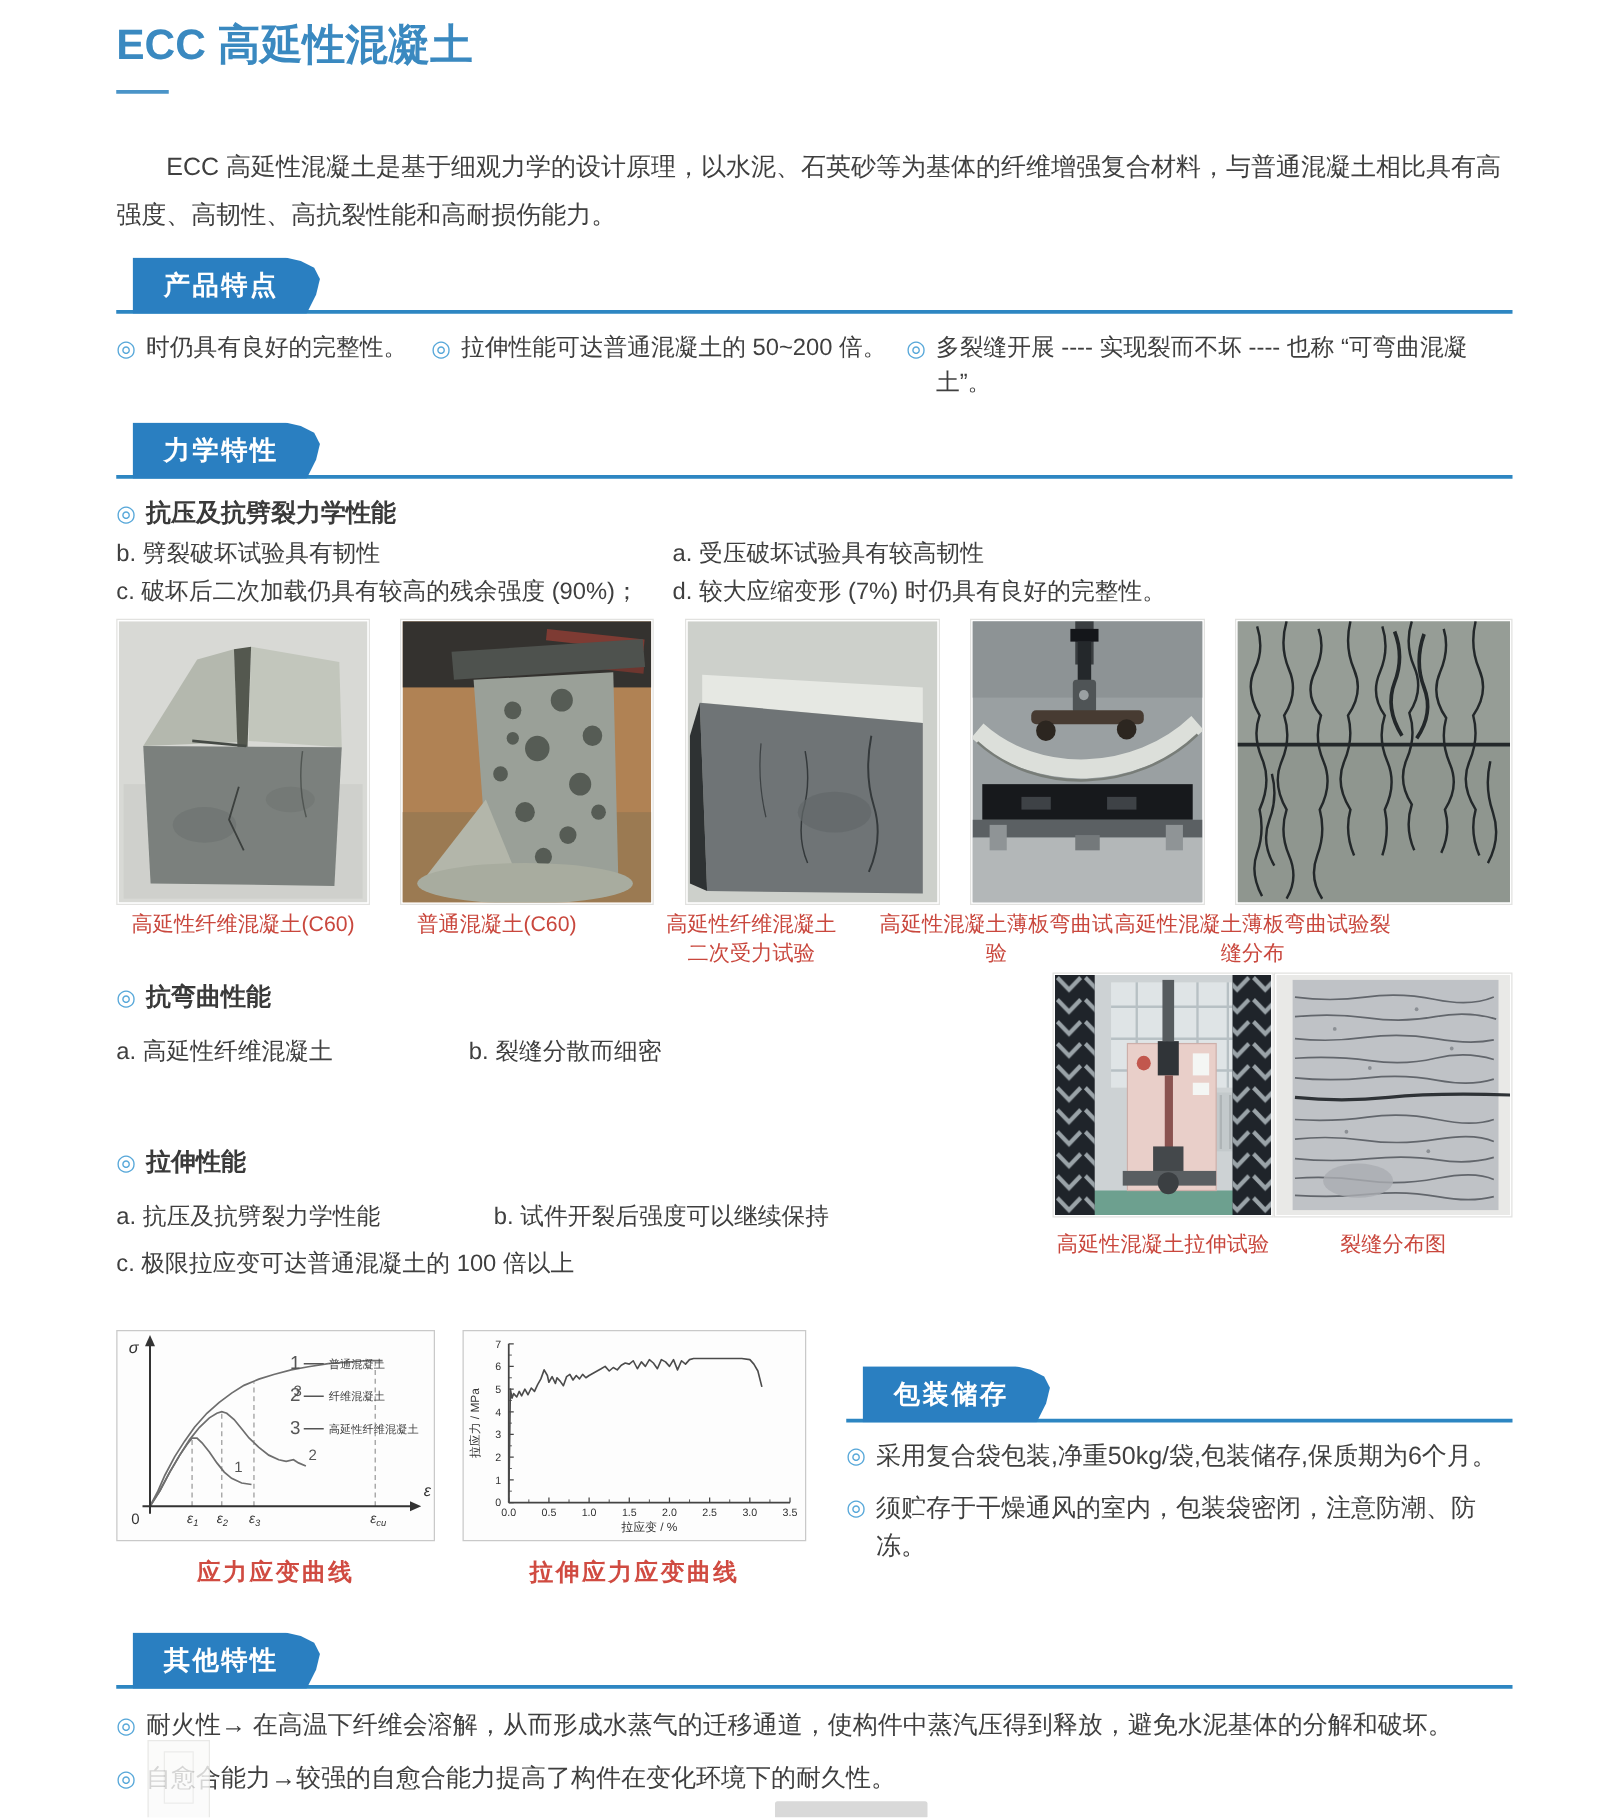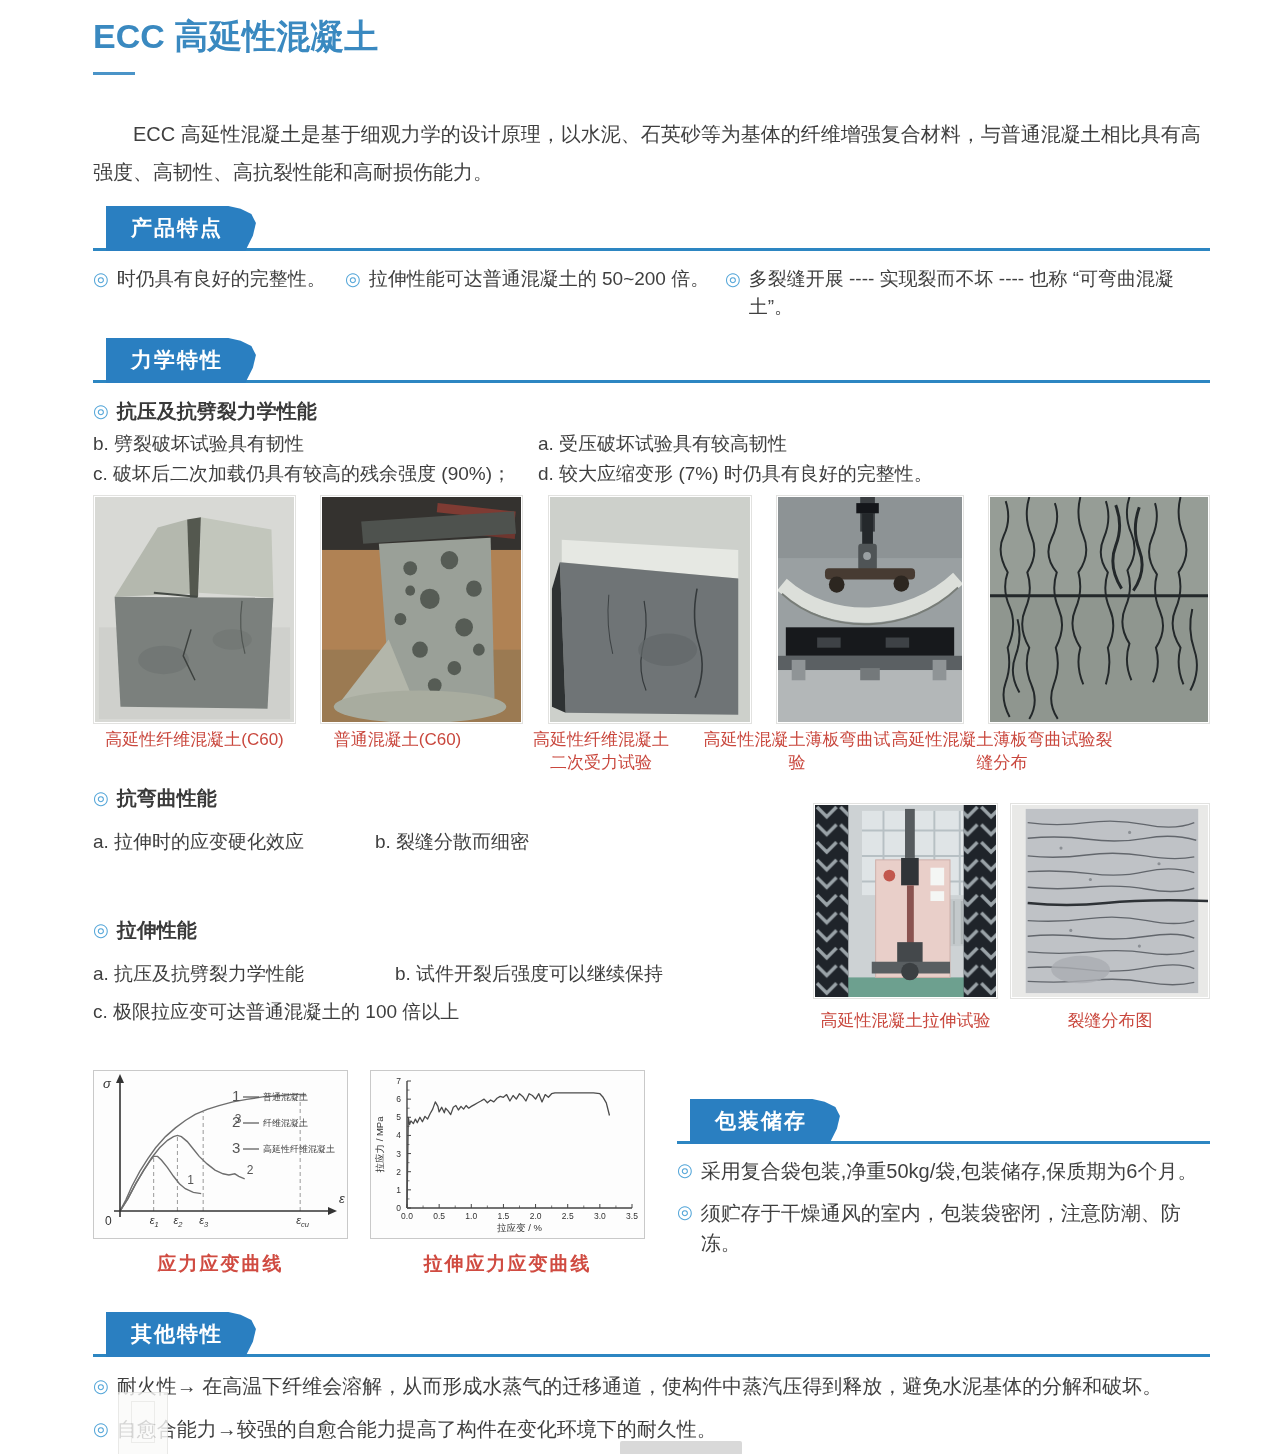--- a/index.html
+++ b/index.html
@@ -30,21 +30,21 @@
   .subhead .bullet-icon{font-size:18px;}
   .items-grid{display:grid;grid-template-columns:445px 1fr;font-size:19px;line-height:30px;margin-top:4px;}
   .photos-row{display:flex;margin-top:6px;gap:0;justify-content:space-between;}
   .photo{margin:0;border:1px solid #e2e2e0;background:#fff;padding:1px;box-sizing:border-box;height:229px;}
   .photo svg{display:block;width:100%;height:100%;}
   .captions-row{display:flex;justify-content:flex-start;margin-top:4px;min-height:46px;}
   .caption{color:#c9473d;font-size:17px;line-height:23px;text-align:center;white-space:pre-line;}
   .w1{width:203px;} .w2{width:203px;} .w3{width:204px;} .w4{width:188px;} .w5{width:222px;}
   .mid-flex{display:flex;margin-top:4px;}
   .mid-left{flex:1;padding-right:10px;}
-  .mid-right{width:397px;margin-top:25px;}
+  .mid-right{width:368px;}
   .mid-items{display:flex;font-size:19px;line-height:28px;margin-top:16px;}
   .mid-items .m1{width:282px;} .mid-items .m1b{width:302px;}
   .tensile-head{margin-top:60px;}
   .mid-item-c{font-size:19px;line-height:28px;margin-top:10px;}
   .photos2-row{display:flex;justify-content:space-between;}
   .photo2{margin:0;border:1px solid #e2e2e0;background:#fff;padding:1px;box-sizing:border-box;height:196px;}
   .photo2 svg{display:block;width:100%;height:100%;}
   .pw1{width:185px;} .pw2{width:200px;}
   .captions2-row{display:flex;justify-content:space-between;margin-top:10px;}
   .charts-row{display:flex;margin-top:38px;align-items:flex-start;}
@@ -219,21 +219,21 @@
       <div class="caption w5">高延性混凝土薄板弯曲试验裂缝分布</div>
     </div>
 
     <div class="mid-flex">
       <div class="mid-left">
         <div class="subhead" style="margin-top:6px;">
           <span class="bullet-icon">◎</span>
           <span>抗弯曲性能</span>
         </div>
         <div class="mid-items">
-          <div class="m1">a. 拉伸时的应变硬化效应</div>
+          <div class="m1">a. 高延性纤维混凝土</div>
           <div>b. 裂缝分散而细密</div>
         </div>
         <div class="subhead tensile-head">
           <span class="bullet-icon">◎</span>
           <span>拉伸性能</span>
         </div>
         <div class="mid-items">
           <div class="m1b">a. 抗压及抗劈裂力学性能</div>
           <div>b. 试件开裂后强度可以继续保持</div>
         </div>

